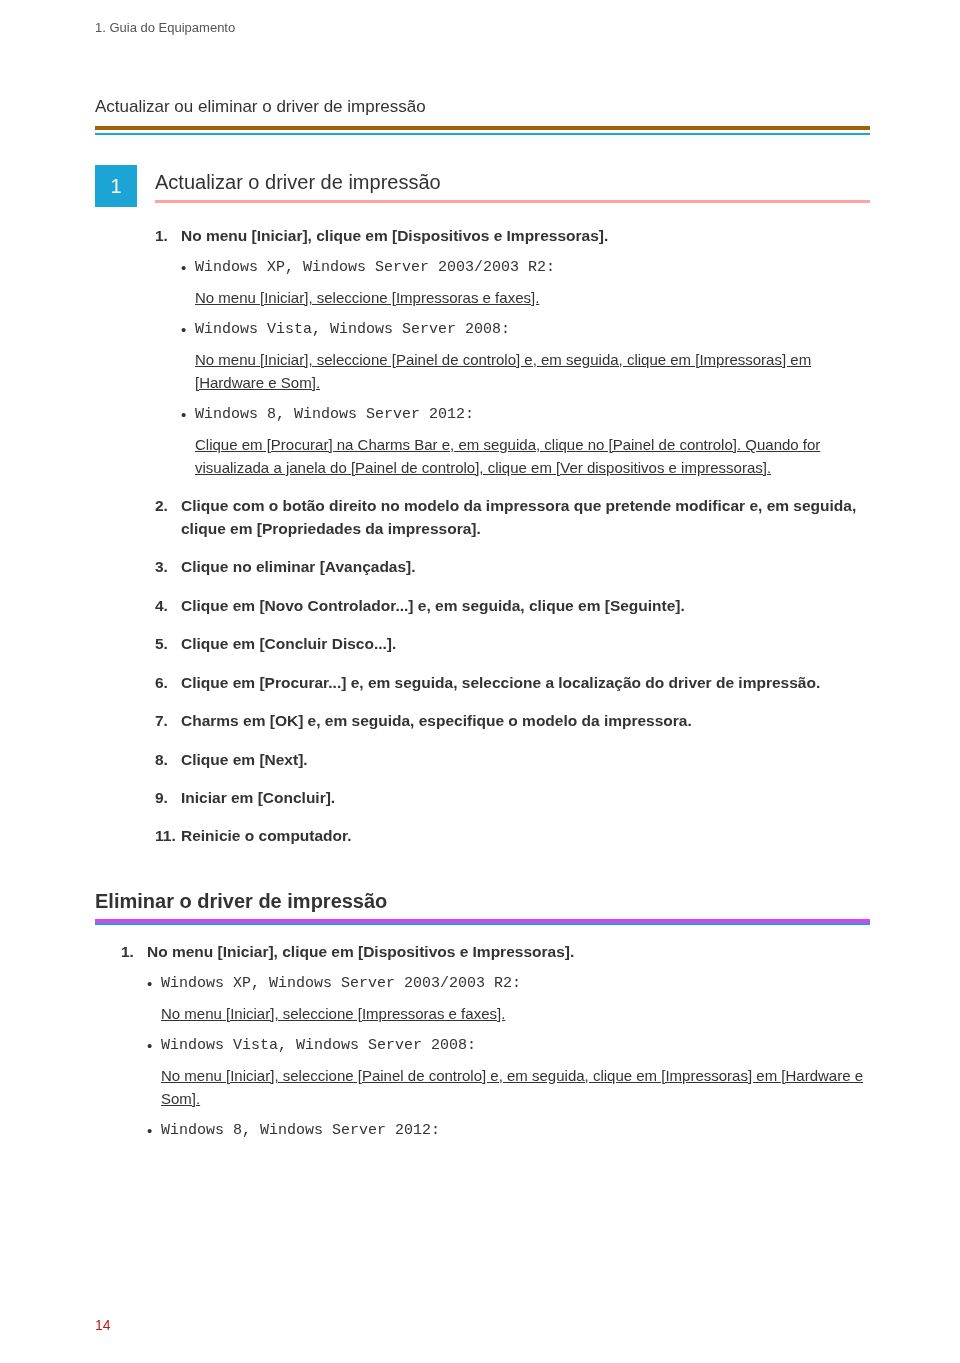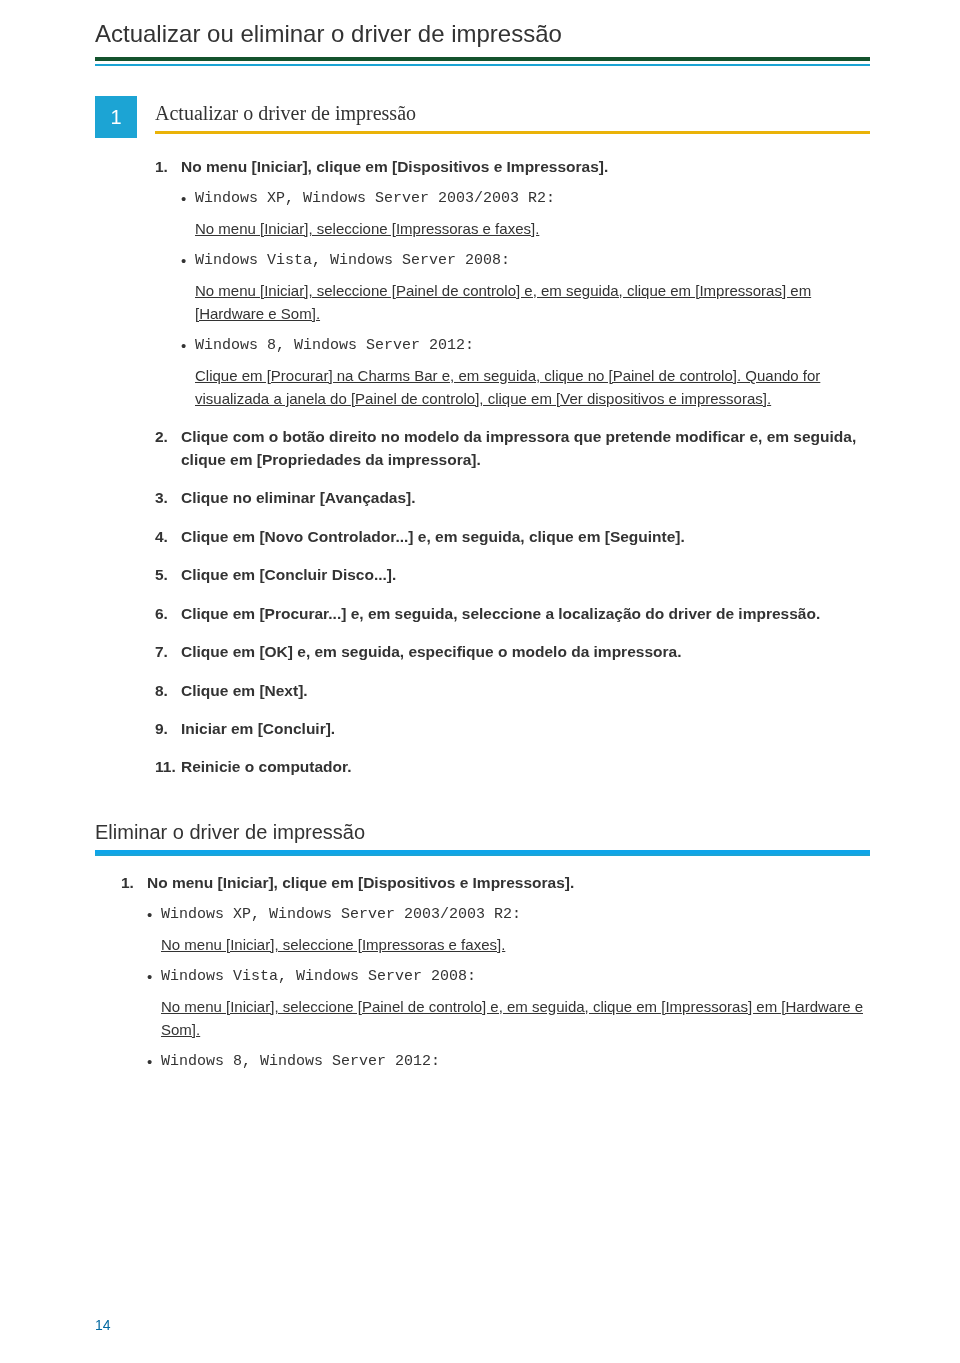--- a/index.html
+++ b/index.html
@@ -13,25 +13,25 @@
   }
   .page {
     padding: 20px 90px 0 95px;
   }
   .breadcrumb {
     font-size: 13px;
     color: #555;
     margin-bottom: 62px;
   }
   .main-title {
-    font-size: 24px;
+    font-size: 17px;
     font-weight: 400;
     color: #333;
     padding-bottom: 9px;
-    border-bottom: 4px solid #14532d;
+    border-bottom: 4px solid #a16207;
     margin-bottom: 3px;
   }
   .title-underline-thin {
     height: 2px;
     background: #1ca4d4;
     margin-bottom: 36px;
   }
   .section-row {
     display: flex;
     align-items: flex-start;
@@ -47,24 +47,23 @@
     align-items: center;
     justify-content: center;
     margin-right: 18px;
     margin-top: -6px;
     flex-shrink: 0;
   }
   .section-title {
     font-size: 20px;
     font-weight: 400;
     color: #333;
-    border-bottom: 3px solid #eab308;
+    border-bottom: 3px solid #fca5a5;
     padding-bottom: 6px;
     flex: 1;
-    font-family: Liberation Serif, serif;
   }
   .content {
     margin-left: 60px;
   }
   .step-line {
     font-size: 15.5px;
     font-weight: 600;
     color: #333;
     margin: 16px 0 10px 0;
     display: flex;
@@ -97,44 +96,45 @@
   .bullet-body {
     margin-left: 14px;
     margin-top: 6px;
     font-size: 15px;
     color: #333;
     line-height: 1.55;
     text-decoration: underline;
   }
   .subsection-title {
     font-size: 20px;
-    font-weight: 400;
+    font-weight: 700;
     color: #333;
     margin-top: 42px;
     padding-bottom: 6px;
-    border-bottom: 4px solid #0ea5e9;
+    border-bottom: 4px solid #d946ef;
   }
   .subsection-underline {
     height: 2px;
     background: #1ca4d4;
     margin-bottom: 14px;
   }
   .sub-content { margin-left: 26px; }
   .page-num {
     position: absolute;
     bottom: 30px;
     left: 95px;
     font-size: 14px;
-    color: #0369a1;
+    color: #b91c1c;
   }
 </style>
 </head>
 <body>
 
 <div class="page">
+  <div class="breadcrumb">1. Guia do Equipamento</div>
 
   <h1 class="main-title">Actualizar ou eliminar o driver de impressão</h1>
   <div class="title-underline-thin"></div>
 
   <div class="section-row">
     <div class="chapter-badge">1</div>
     <div class="section-title">Actualizar o driver de impressão</div>
   </div>
 
   <div class="content">
@@ -183,21 +183,21 @@
     <div class="step-line">
       <span class="step-num">5.</span>
       <span class="step-text">Clique em [Concluir Disco...].</span>
     </div>
     <div class="step-line">
       <span class="step-num">6.</span>
       <span class="step-text">Clique em [Procurar...] e, em seguida, seleccione a localização do driver de impressão.</span>
     </div>
     <div class="step-line">
       <span class="step-num">7.</span>
-      <span class="step-text">Clique em [OK] e, em seguida, especifique o modelo da impressora.</span>
+      <span class="step-text">Charms em [OK] e, em seguida, especifique o modelo da impressora.</span>
     </div>
     <div class="step-line">
       <span class="step-num">8.</span>
       <span class="step-text">Clique em [Next].</span>
     </div>
     <div class="step-line">
       <span class="step-num">9.</span>
       <span class="step-text">Iniciar em [Concluir].</span>
     </div>
     <div class="step-line">

